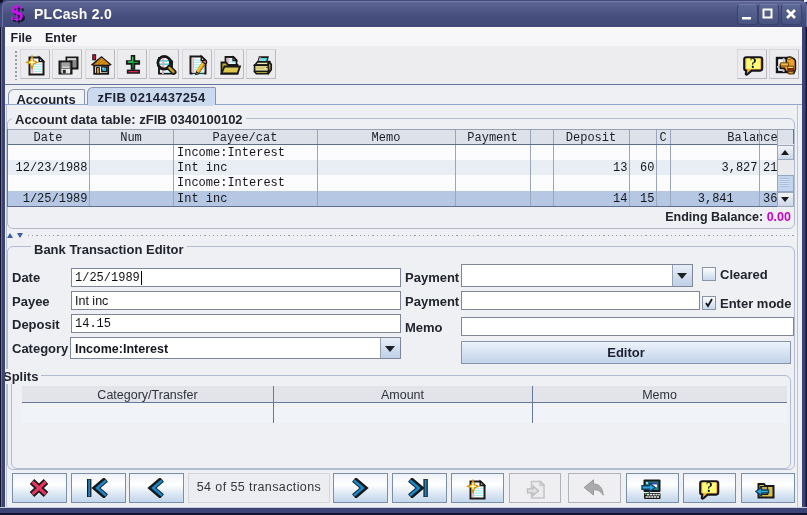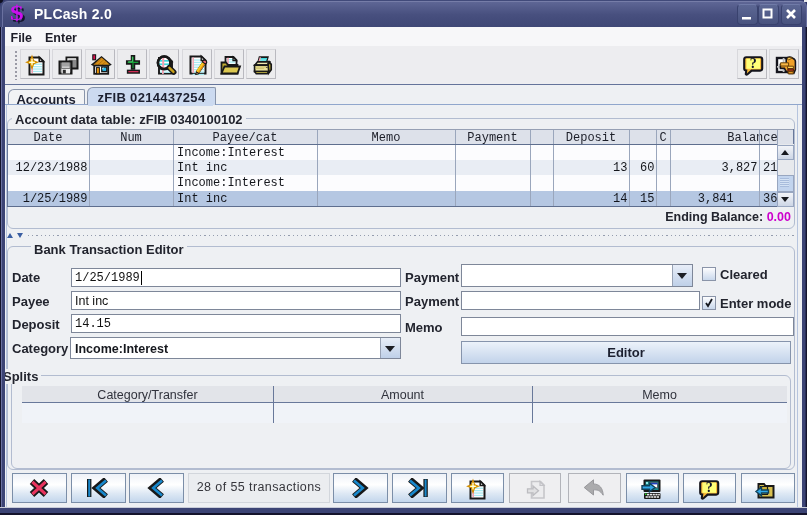--- a/index.html
+++ b/index.html
@@ -495,17 +495,17 @@
    <rect x="5.4" y="5.6" width="13.6" height="10.2" fill="#ffff78"></rect>
    <text x="12.2" y="14.8" font-family="Liberation Serif" font-size="14" font-weight="bold" text-anchor="middle" fill="#10142c">?</text>
  </svg></div>
     <div class="abs bbtn" style="left: 740.5px; width: 52.5px;"></div>
     <div class="abs" style="left: 754px; top: 476.5px;"><svg width="24" height="24">
         <path d="M4.5 7 h5.5 l1.5 2 h8 v11.5 h-15 z" fill="#d8c050" stroke="#181818" stroke-width="2"></path>
         <path d="M6.5 9.5 h7 v8 h-7 z" fill="#c8b038" stroke="#181818" stroke-width="1.2"></path>
         <path d="M1.5 13 h7 v-2.8 l5.5 4.3 -5.5 4.3 v-2.8 h-7 z" fill="#30a8e8" stroke="#104058" stroke-width="1.4" transform="translate(16,0) scale(-1,1)"></path>
       </svg></div>
   </div>
-<div class="abs" id="btext">28 of 55 transactions</div>
+<div class="abs" id="btext">54 of 55 transactions</div>
 
 <div class="abs" style="left:0;top:27px;width:5px;height:482px;background:linear-gradient(90deg,#14142c 0,#14142c 1px,#6a71a0 1px,#6a71a0 2px,#3c4475 2px,#3c4475 5px);"></div>
 <div class="abs" style="left:802px;top:27px;width:5px;height:482px;background:linear-gradient(90deg,#3c4475 0,#3c4475 3px,#2a2f58 3px,#2a2f58 4px,#14142c 4px);"></div>
 <div class="abs" style="left:0;top:507px;width:807px;height:8px;background:linear-gradient(#c8ccd8 0,#c8ccd8 1.5px,#3c4475 1.5px,#3c4475 6.5px,#14142c 6.5px);"></div>
 
 </body></html>

